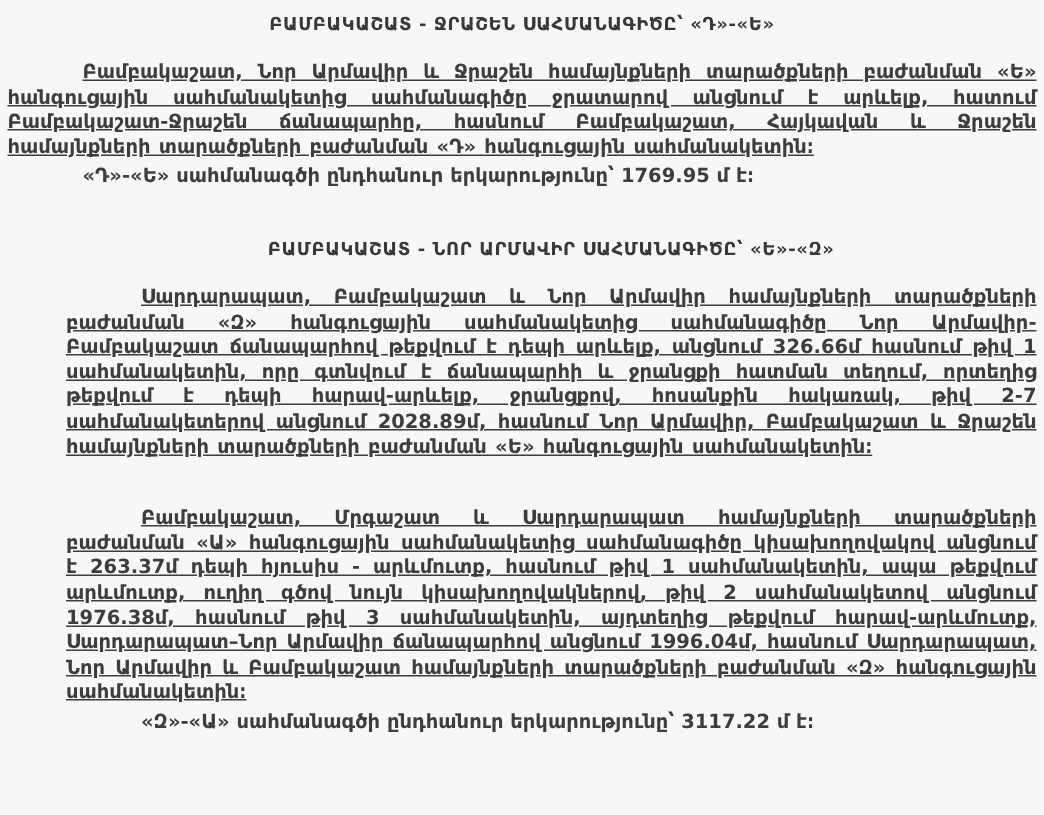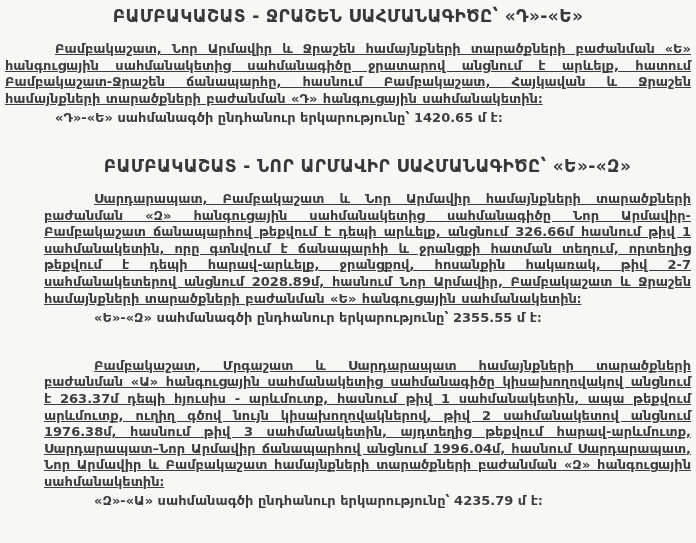--- a/index.html
+++ b/index.html
@@ -23,21 +23,21 @@
     overflow: hidden;
     -webkit-font-smoothing: antialiased;
   }
   section.boundary-section + section.boundary-section {
     margin-top: 31px;
     margin-left: 39px;
   }
   h2.heading {
     margin: 0 0 17px 0;
     text-align: center;
-    font-size: 17px;
+    font-size: 12px;
     line-height: 16px;
     font-weight: 700;
     letter-spacing: 0.4px;
     color: #383838;
   }
   p.body-text {
     margin: 0;
     text-align: justify;
     text-indent: 50px;
     word-spacing: 1px;
@@ -49,27 +49,26 @@
   }
 </style>
 </head>
 <body>
 
 <div class="page">
 
   <section class="boundary-section">
     <h2 class="heading">ԲԱՄԲԱԿԱՇԱՏ - ՋՐԱՇԵՆ ՍԱՀՄԱՆԱԳԻԾԸ՝ «Դ»-«Ե»</h2>
     <p class="body-text">Բամբակաշատ, Նոր Արմավիր և Ջրաշեն համայնքների տարածքների բաժանման «Ե» հանգուցային սահմանակետից սահմանագիծը ջրատարով անցնում է արևելք, հատում Բամբակաշատ-Ջրաշեն ճանապարհը, հասնում Բամբակաշատ, Հայկավան և Ջրաշեն համայնքների տարածքների բաժանման «Դ» հանգուցային սահմանակետին։</p>
-    <p class="length-line">«Դ»-«Ե» սահմանագծի ընդհանուր երկարությունը՝ 1420.65 մ է։</p>
+    <p class="length-line">«Դ»-«Ե» սահմանագծի ընդհանուր երկարությունը՝ 1769.95 մ է։</p>
   </section>
 
   <section class="boundary-section">
     <h2 class="heading">ԲԱՄԲԱԿԱՇԱՏ - ՆՈՐ ԱՐՄԱՎԻՐ ՍԱՀՄԱՆԱԳԻԾԸ՝ «Ե»-«Զ»</h2>
     <p class="body-text">Սարդարապատ, Բամբակաշատ և Նոր Արմավիր համայնքների տարածքների բաժանման «Զ» հանգուցային սահմանակետից սահմանագիծը Նոր Արմավիր-Բամբակաշատ ճանապարհով թեքվում է դեպի արևելք, անցնում 326.66մ հասնում թիվ 1 սահմանակետին, որը գտնվում է ճանապարհի և ջրանցքի հատման տեղում, որտեղից թեքվում է դեպի հարավ-արևելք, ջրանցքով, հոսանքին հակառակ, թիվ 2-7 սահմանակետերով անցնում 2028.89մ, հասնում Նոր Արմավիր, Բամբակաշատ և Ջրաշեն համայնքների տարածքների բաժանման «Ե» հանգուցային սահմանակետին։</p>
-    <p class="length-line">«Ե»-«Զ» սահմանագծի ընդհանուր երկարությունը՝ 2355.55 մ է։</p>
   </section>
 
   <section class="boundary-section">
     <p class="body-text">Բամբակաշատ, Մրգաշատ և Սարդարապատ համայնքների տարածքների բաժանման «Ա» հանգուցային սահմանակետից սահմանագիծը կիսախողովակով անցնում է 263.37մ դեպի հյուսիս - արևմուտք, հասնում թիվ 1 սահմանակետին, ապա թեքվում արևմուտք, ուղիղ գծով նույն կիսախողովակներով, թիվ 2 սահմանակետով անցնում 1976.38մ, հասնում թիվ 3 սահմանակետին, այդտեղից թեքվում հարավ-արևմուտք, Սարդարապատ–Նոր Արմավիր ճանապարհով անցնում 1996.04մ, հասնում Սարդարապատ, Նոր Արմավիր և Բամբակաշատ համայնքների տարածքների բաժանման «Զ» հանգուցային սահմանակետին։</p>
-    <p class="length-line">«Զ»-«Ա» սահմանագծի ընդհանուր երկարությունը՝ 4235.79 մ է։</p>
+    <p class="length-line">«Զ»-«Ա» սահմանագծի ընդհանուր երկարությունը՝ 3117.22 մ է։</p>
   </section>
 
 </div>
 
 </body></html>

